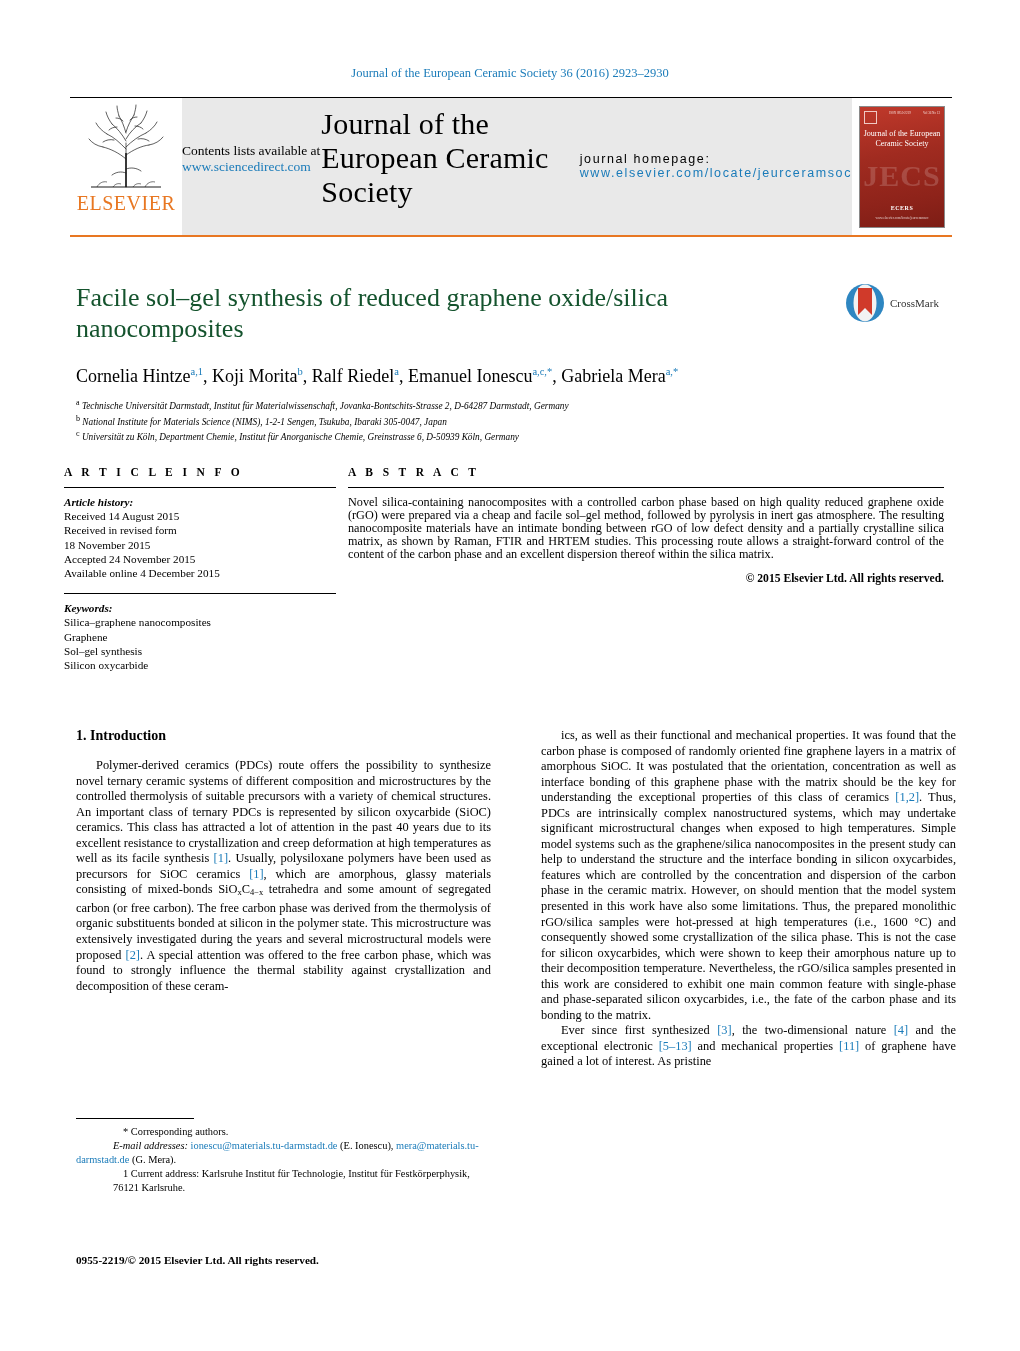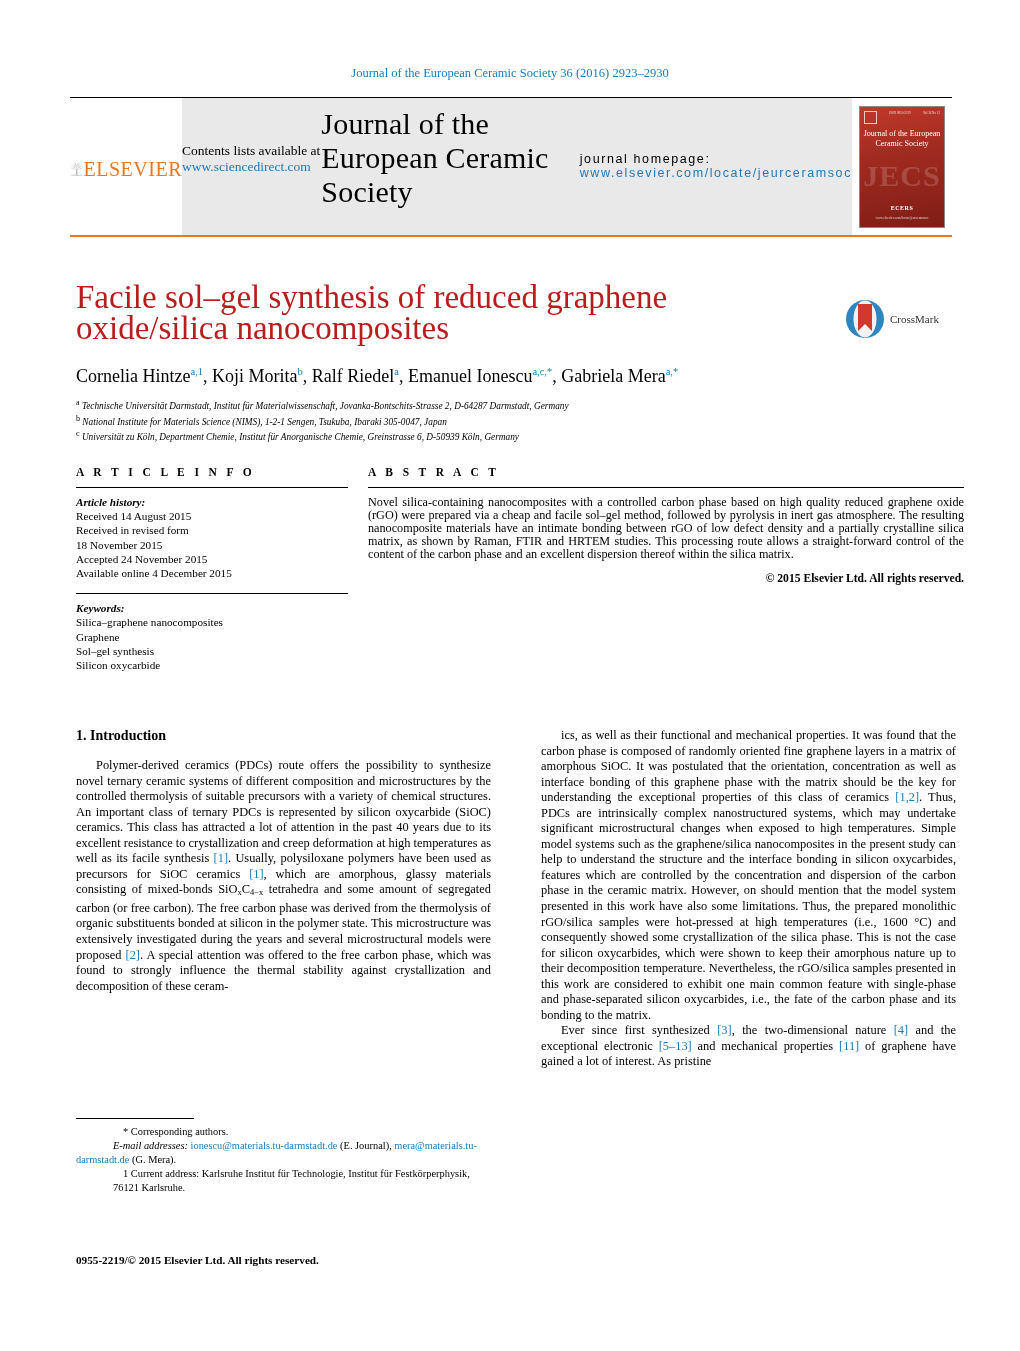--- a/index.html
+++ b/index.html
@@ -44,21 +44,21 @@
     border-bottom: 2.2px solid #e87722;
     height: 140px;
     box-sizing: border-box;
     display: flex;
     align-items: stretch;
   }
   .elsevier-block {
     width: 112px;
     flex: 0 0 112px;
     display: flex;
-    flex-direction: row;
+    flex-direction: column;
     align-items: center;
     justify-content: flex-start;
     padding-top: 5px;
     box-sizing: border-box;
   }
   .tree-svg { display:block; }
   .elsevier-word {
     font-family: "Liberation Serif", serif;
     font-size: 20px;
     letter-spacing: 0.5px;
@@ -137,30 +137,30 @@
   }
 
   
   .title-area {
     position: absolute;
     top: 282px;
     left: 76px;
     width: 880px;
   }
   .article-title {
-    font-size: 33px;
+    font-size: 26px;
     line-height: 31px;
     font-family: "Liberation Serif", serif;
     width: 740px;
-    color: #b91c1c;
+    color: #14532d;
     font-weight: 400;
   }
   .crossmark {
     position: absolute;
-    top: 16px;
+    top: 0px;
     right: 0px;
     width: 112px;
     display: flex;
     align-items: center;
     gap: 4px;
   }
   .crossmark-label {
     font-size: 11px;
     font-family: "Liberation Serif", serif;
     color: #333;
@@ -180,24 +180,24 @@
     line-height: 12.6px;
     font-style: italic;
     font-family: "Liberation Serif", serif;
   }
   .affiliations sup { font-style: normal; font-size: 8px; }
 
   
   .info-abstract {
     position: absolute;
     top: 466px;
-    left: 76px;
+    left: 64px;
     width: 880px;
     display: flex;
-    gap: 8px;
+    gap: 0px;
   }
   .col-info { width: 272px; flex: 0 0 272px; }
   .col-abstract { width: 596px; flex: 0 0 596px; margin-left: 12px; }
 
   .sec-head {
     font-size: 11.5px;
     letter-spacing: 3.4px;
     font-family: "Liberation Serif", serif;
     font-weight: bold;
     margin-bottom: 9px;
@@ -420,21 +420,21 @@
       <p class="para">Ever since first synthesized <span class="ref">[3]</span>, the two-dimensional nature <span class="ref">[4]</span> and the exceptional electronic <span class="ref">[5–13]</span> and mechanical properties <span class="ref">[11]</span> of graphene have gained a lot of interest. As pristine</p>
     </div>
   </div>
 
   <div class="footnotes">
     <div class="fn-rule"></div>
     <div class="fn-line fn-indent">*  Corresponding authors.</div>
     <div class="fn-line">
       <span class="fn-indent fn-email">E-mail addresses:</span>
       <span class="link">ionescu@materials.tu-darmstadt.de</span>
-      <span>(E. Journal),</span>
+      <span>(E. Ionescu),</span>
       <span class="link">mera@materials.tu-darmstadt.de</span>
       <span>(G. Mera).</span>
     </div>
     <div class="fn-line fn-indent">1  Current address: Karlsruhe Institut für Technologie, Institut für Festkörperphysik, 76121 Karlsruhe.</div>
   </div>
 
   <div class="doi-block">
     <div class="issn-line">0955-2219/© 2015 Elsevier Ltd. All rights reserved.</div>
   </div>
 

